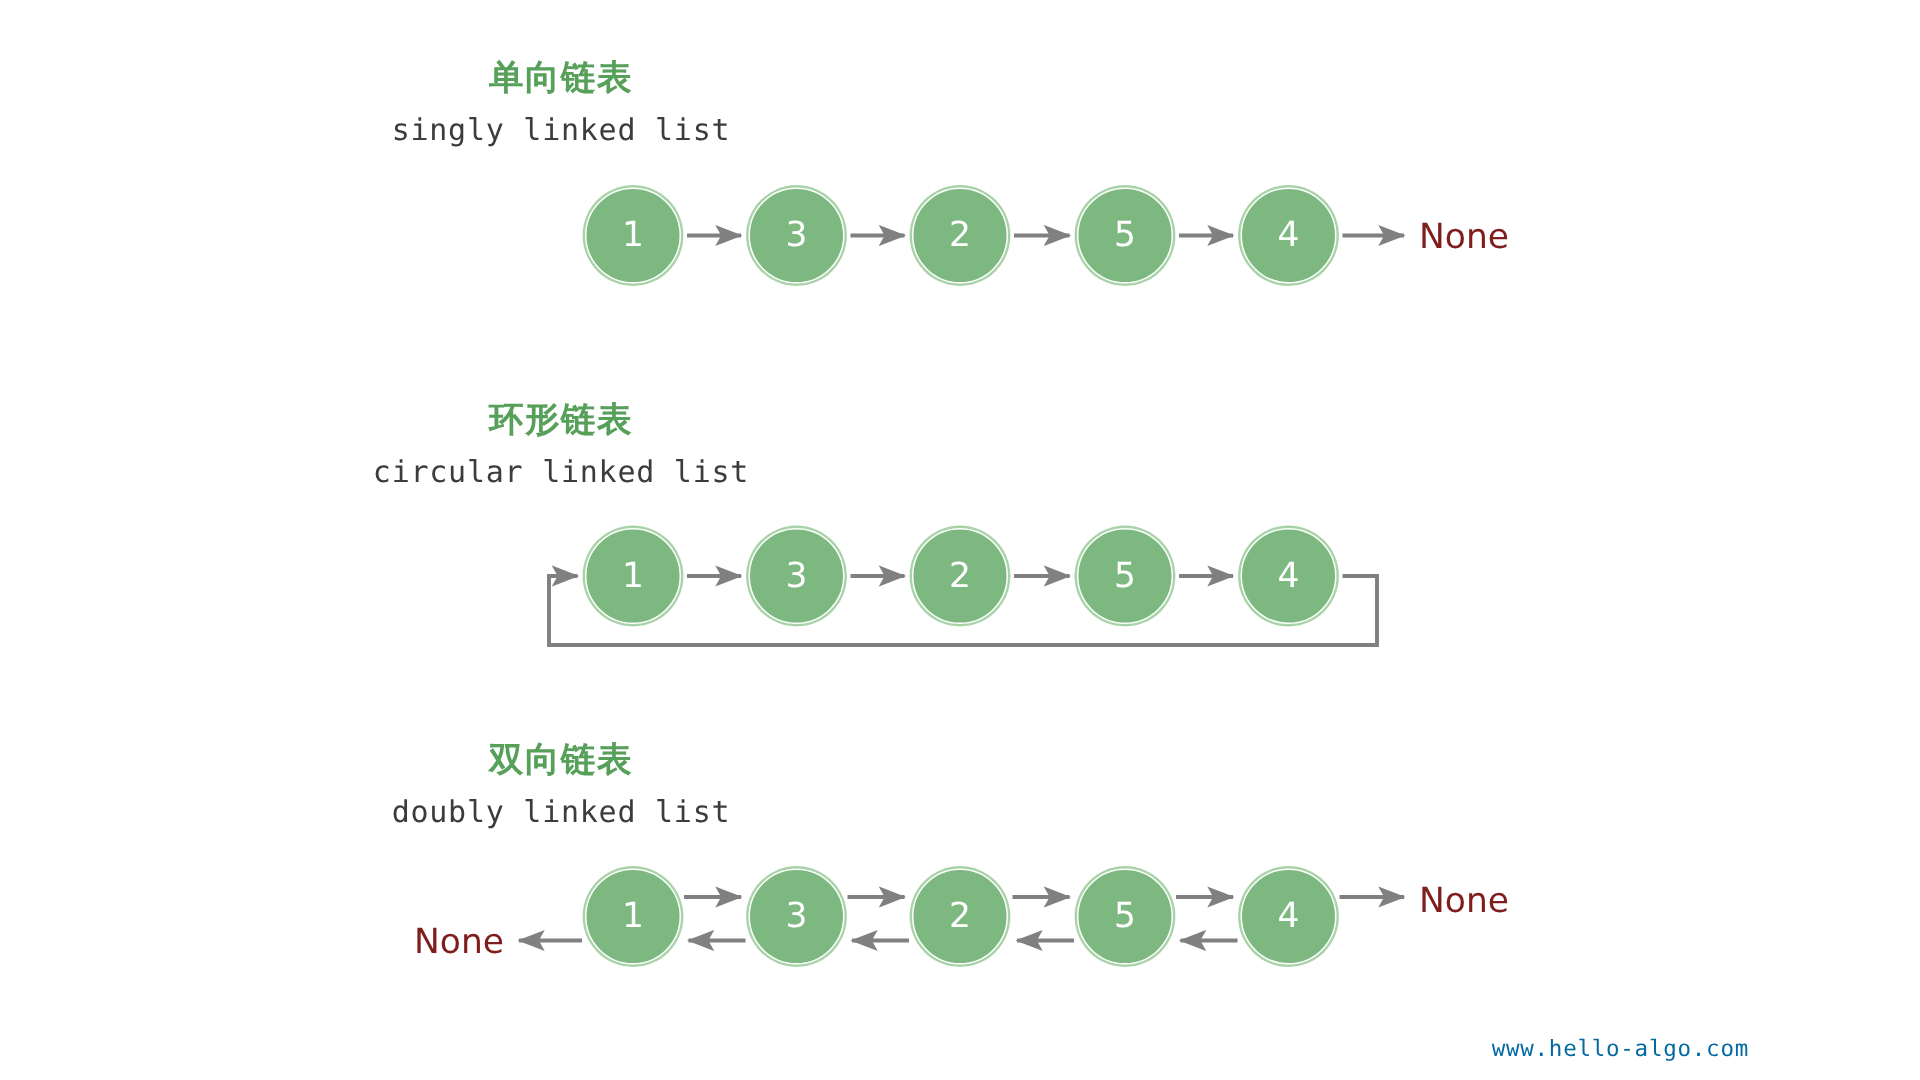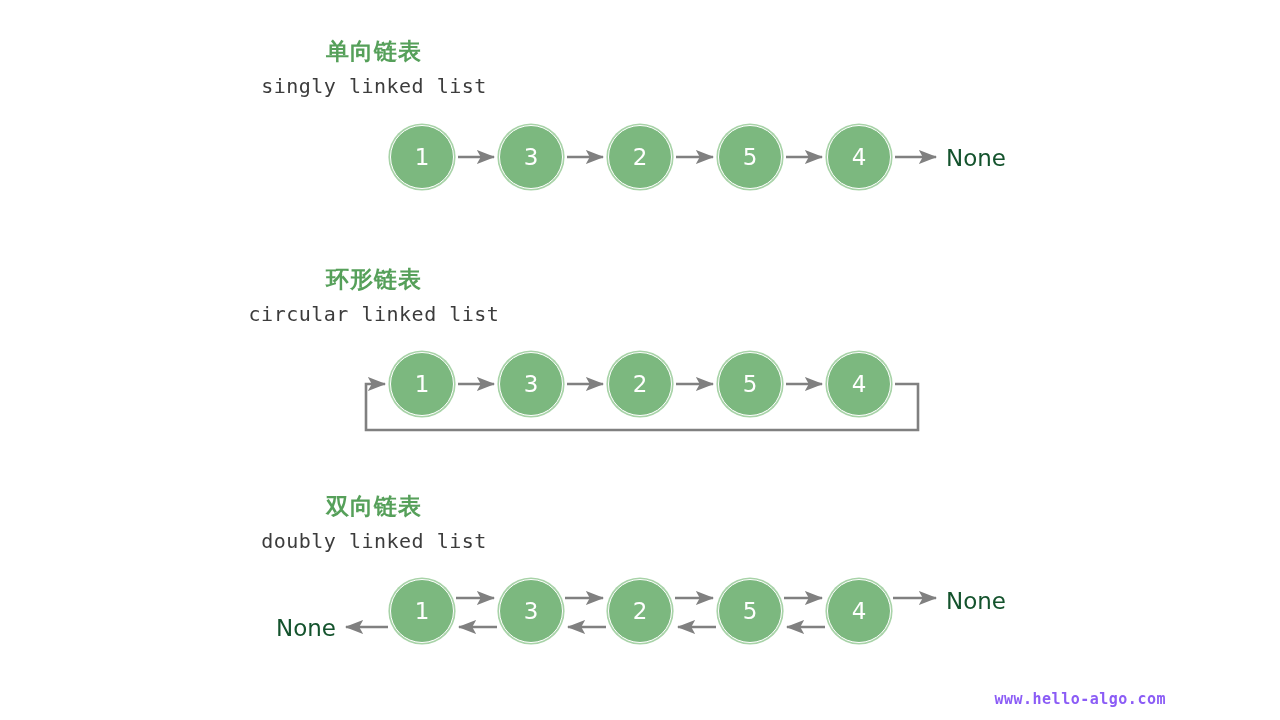--- a/index.html
+++ b/index.html
@@ -56,34 +56,33 @@
     color: #ffffff;
     font-family: "DejaVu Sans", sans-serif;
     font-size: 23px;
     display: flex;
     align-items: center;
     justify-content: center;
     line-height: 1;
   }
   .none-label {
     position: absolute;
-    color: #14532d;
+    color: #7f1d1d;
     font-family: "DejaVu Sans", sans-serif;
     font-size: 23px;
     white-space: nowrap;
   }
   .watermark {
     position: absolute;
     right: 22px;
     bottom: 12px;
-    color: #8b5cf6;
+    color: #0369a1;
     font-family: "DejaVu Sans Mono", monospace;
     font-size: 15px;
     letter-spacing: 0.5px;
-    font-weight: bold;
   }
   svg.arrows {
     position: absolute;
     left: 0; top: 0;
     width: 1280px;
     height: 720px;
     overflow: visible;
   }
 </style>
 </head>

